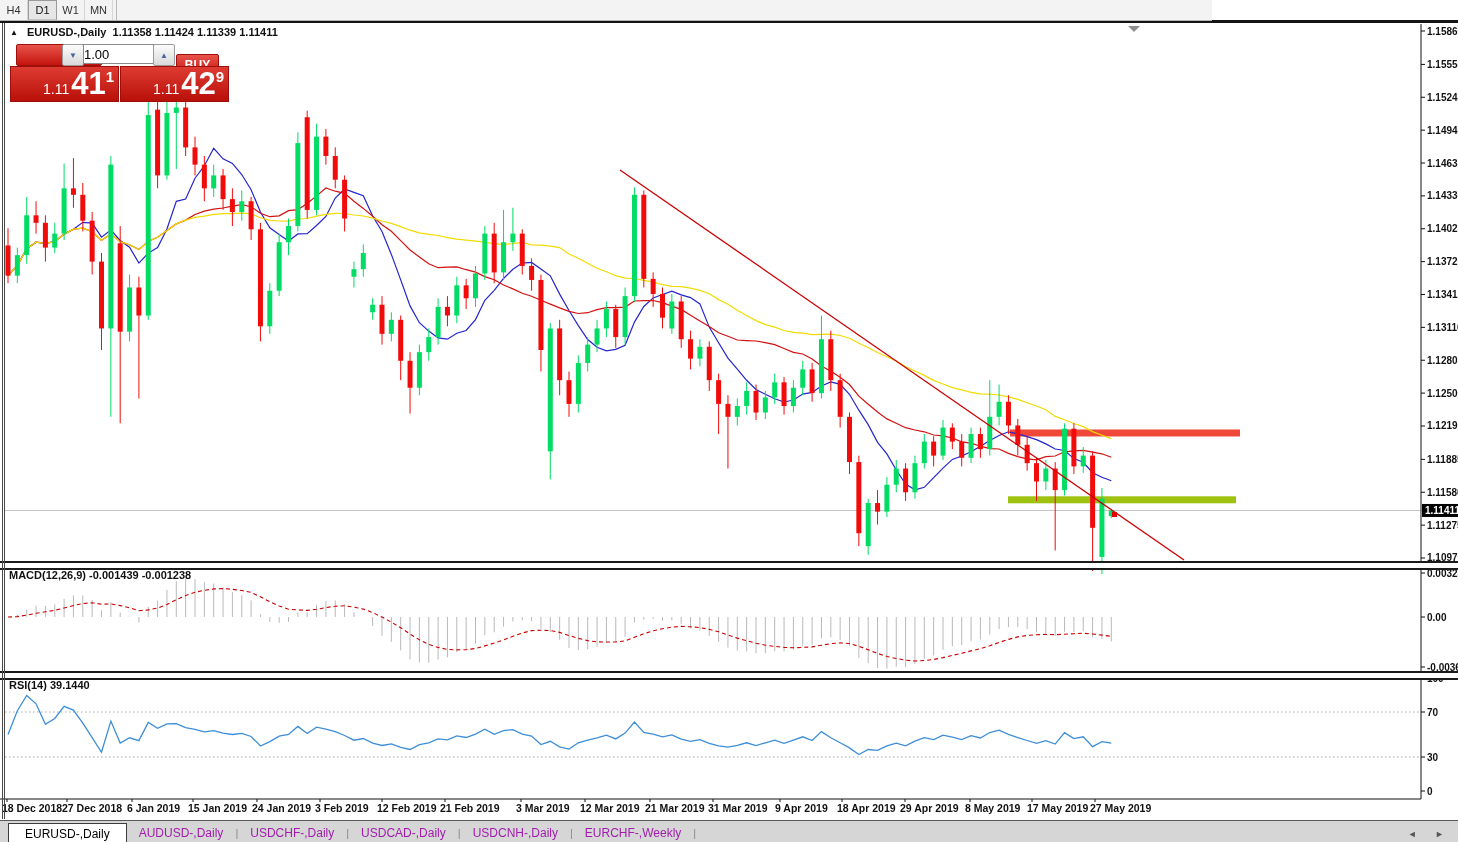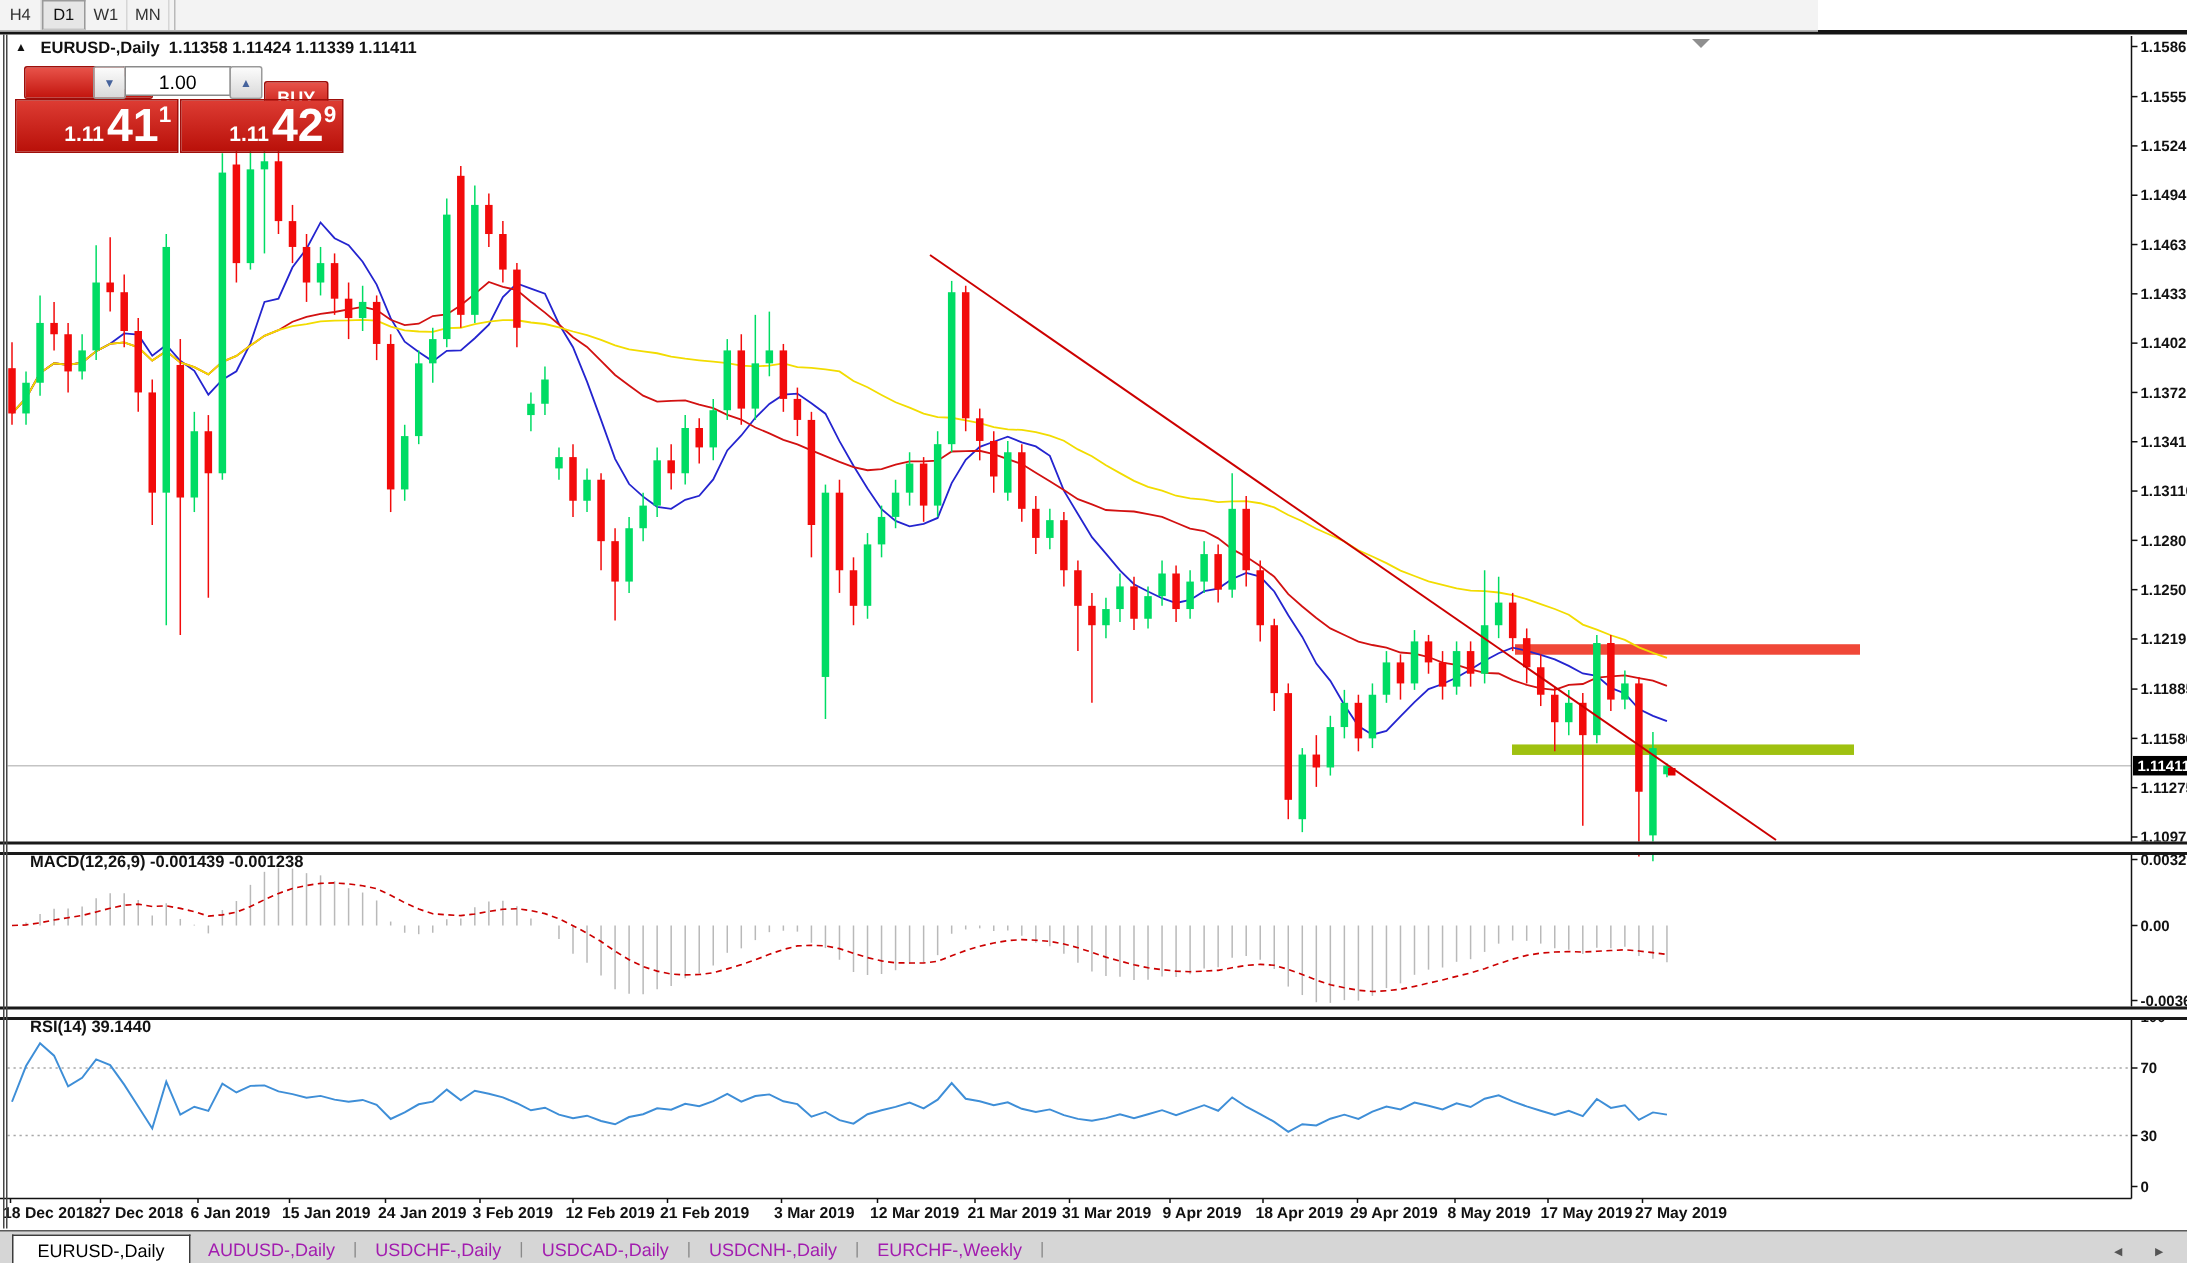--- a/index.html
+++ b/index.html
@@ -26,33 +26,33 @@
 
   
   .panel{position:absolute;left:0;top:0;z-index:7;}
   .btn-red{position:absolute;background:linear-gradient(#e8534a,#c3150e);color:#fff;font-weight:bold;
            display:flex;align-items:center;justify-content:center;border:1px solid #9e0e0a;
            border-radius:2px;cursor:pointer;}
   .spin-btn{position:absolute;width:20px;height:20px;background:linear-gradient(#fcfcfc,#d9d9d9);
             border:1px solid #9a9a9a;border-radius:2px;display:flex;align-items:center;
             justify-content:center;font-size:8px;color:#46639c;cursor:pointer;}
   .vol-input{position:absolute;width:69px;height:18px;border:1px solid #8a8a8a;font-size:13px;
-             text-align:center;padding:0;font-family:"Liberation Sans",sans-serif;}
+             text-align:left;padding:0;font-family:"Liberation Sans",sans-serif;}
   .bigbox{position:absolute;width:107px;height:34px;background:linear-gradient(#dd3c33,#b91009);
           border:1px solid #9e0e0a;color:#fff;display:flex;align-items:center;justify-content:center;
           cursor:pointer;}
-  .bigbox .frac{font-size:14px;font-weight:bold;margin-right:2px;position:relative;top:5px;margin-left:28px;}
+  .bigbox .frac{font-size:14px;font-weight:normal;margin-right:2px;position:relative;top:5px;margin-left:28px;}
   .bigbox .big{font-size:31px;font-weight:bold;line-height:30px;}
   .bigbox .sup{font-size:15px;font-weight:bold;position:relative;top:-8px;}
 
   
   .pane-sep{position:absolute;left:0;width:1458px;height:5px;background:#fff;
             border-top:2px solid #1a1a1a;border-bottom:2px solid #1a1a1a;z-index:4;}
 
-  .pane-label{position:absolute;left:20px;font-size:11px;font-weight:bold;color:#111;z-index:4;}
+  .pane-label{position:absolute;left:9px;font-size:11px;font-weight:bold;color:#111;z-index:4;}
 
   
   .tabbar{position:absolute;left:0;top:820px;width:1458px;height:22px;background:#d6d6d6;
           border-top:1px solid #5a5a5a;display:flex;align-items:flex-end;z-index:6;}
   .tab-active{background:#fff;border:1px solid #3c3c3c;border-bottom:none;height:19px;margin-left:8px;
               padding:0 16px;font-size:12px;color:#000;display:flex;align-items:center;cursor:default;}
   .tab{padding:0 12px;font-size:12px;color:#a21caf;line-height:20px;cursor:pointer;}
   .tab-sep{color:#8a8a8a;line-height:20px;font-size:11px;}
   .tab-scroll{position:absolute;right:6px;bottom:4px;font-size:9px;color:#555;letter-spacing:8px;cursor:pointer;}
 </style>

